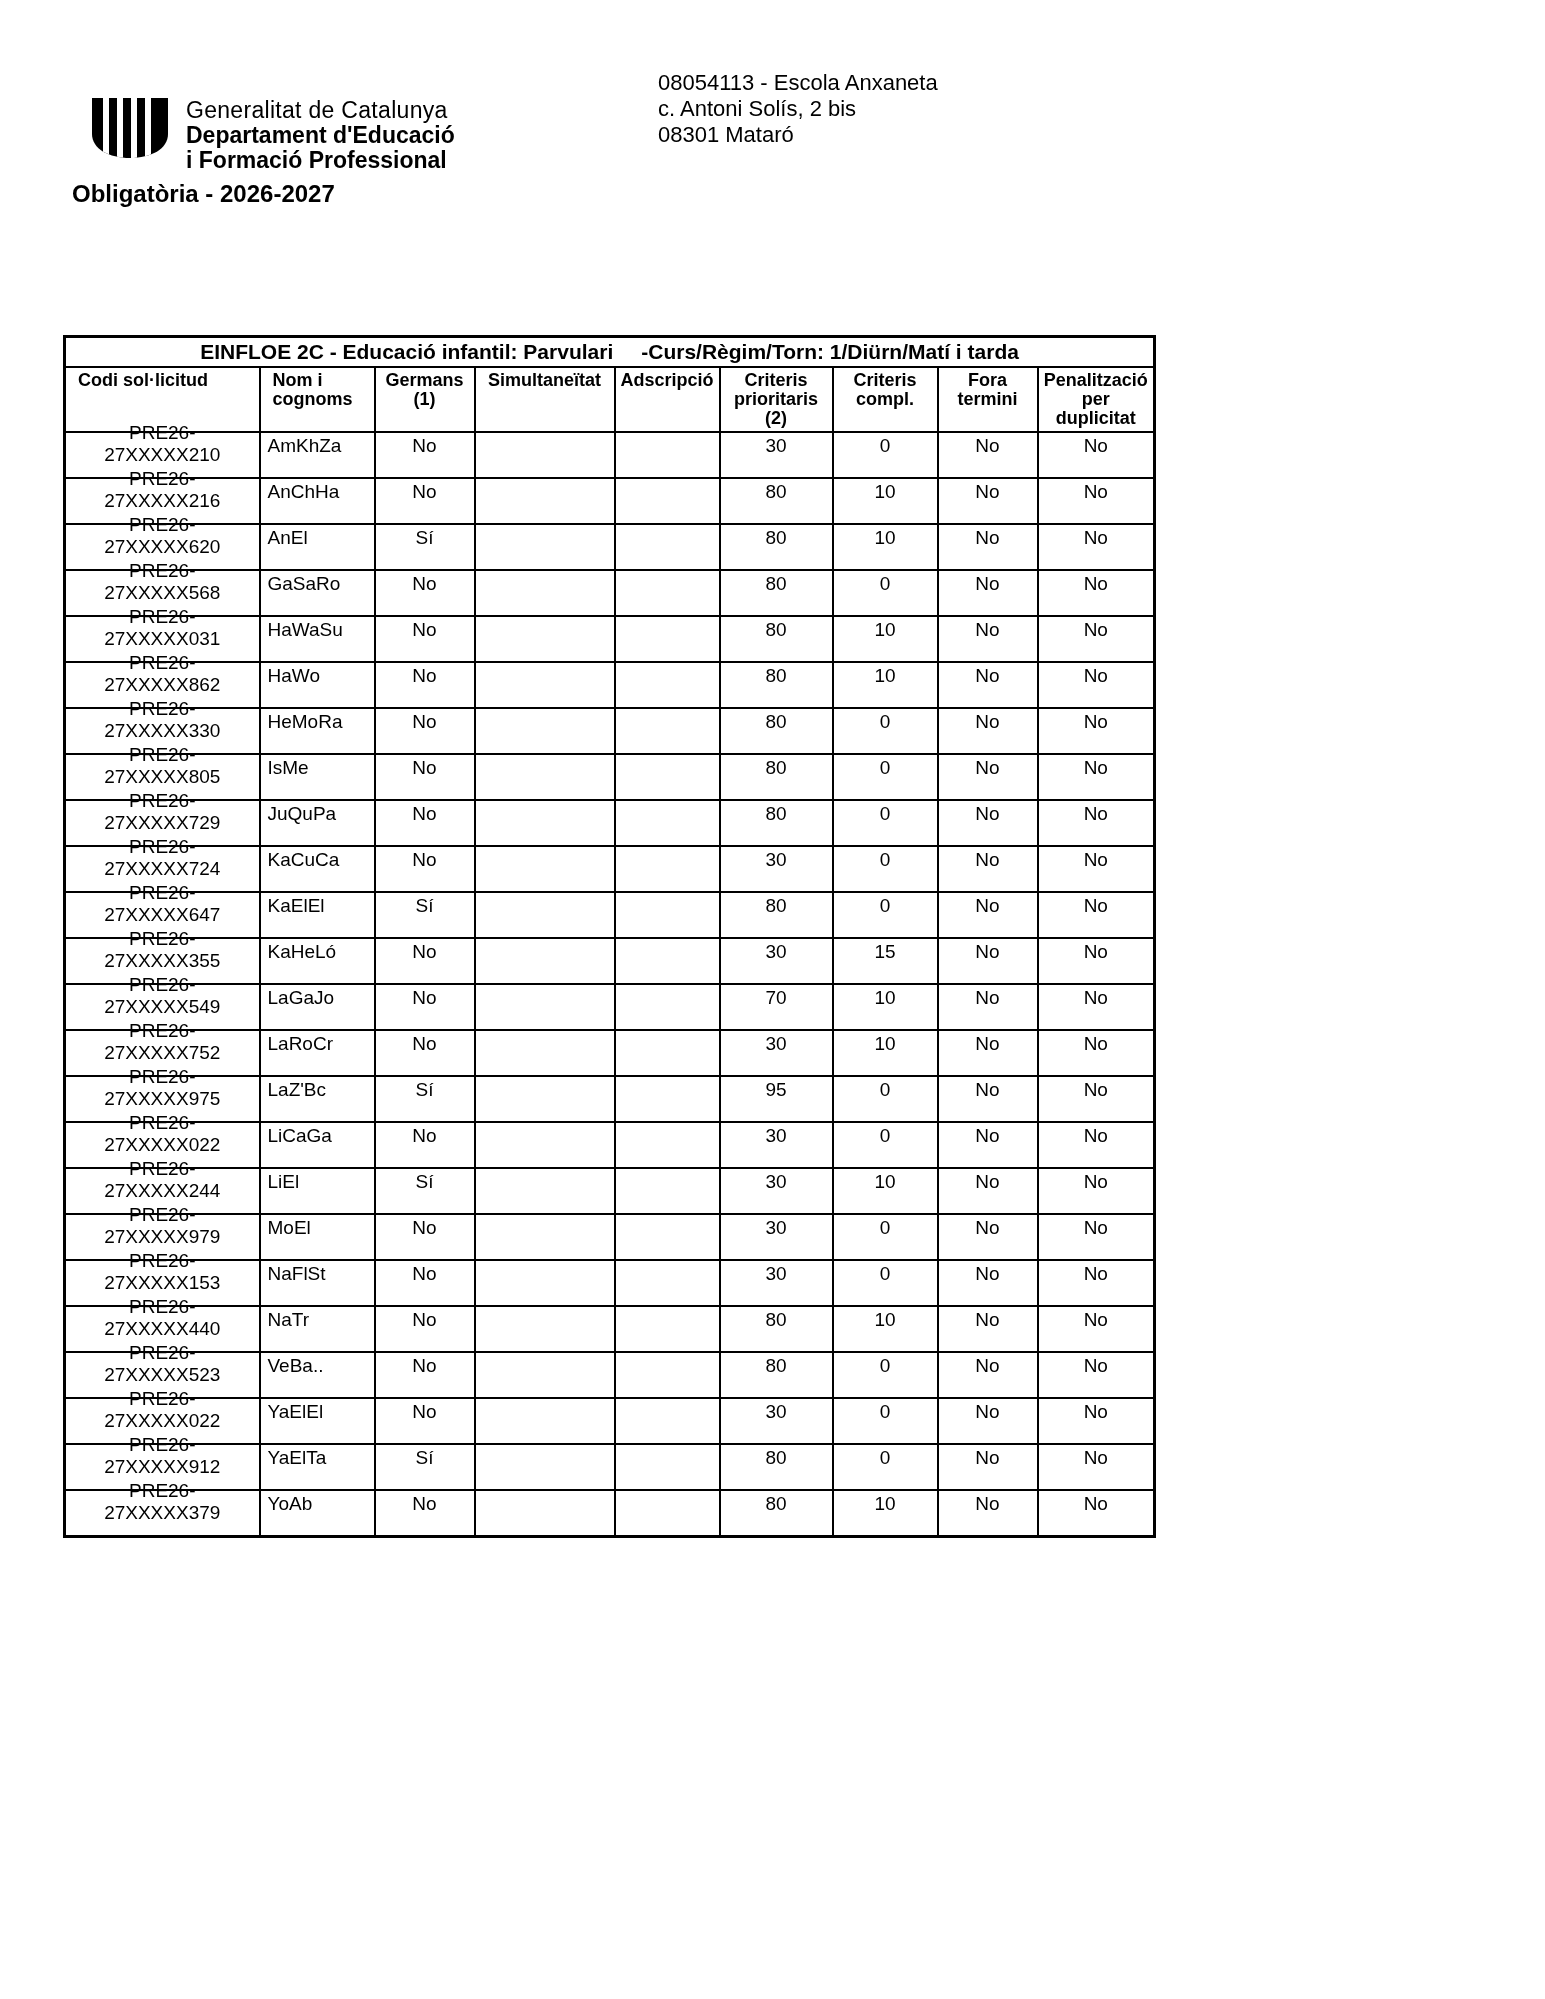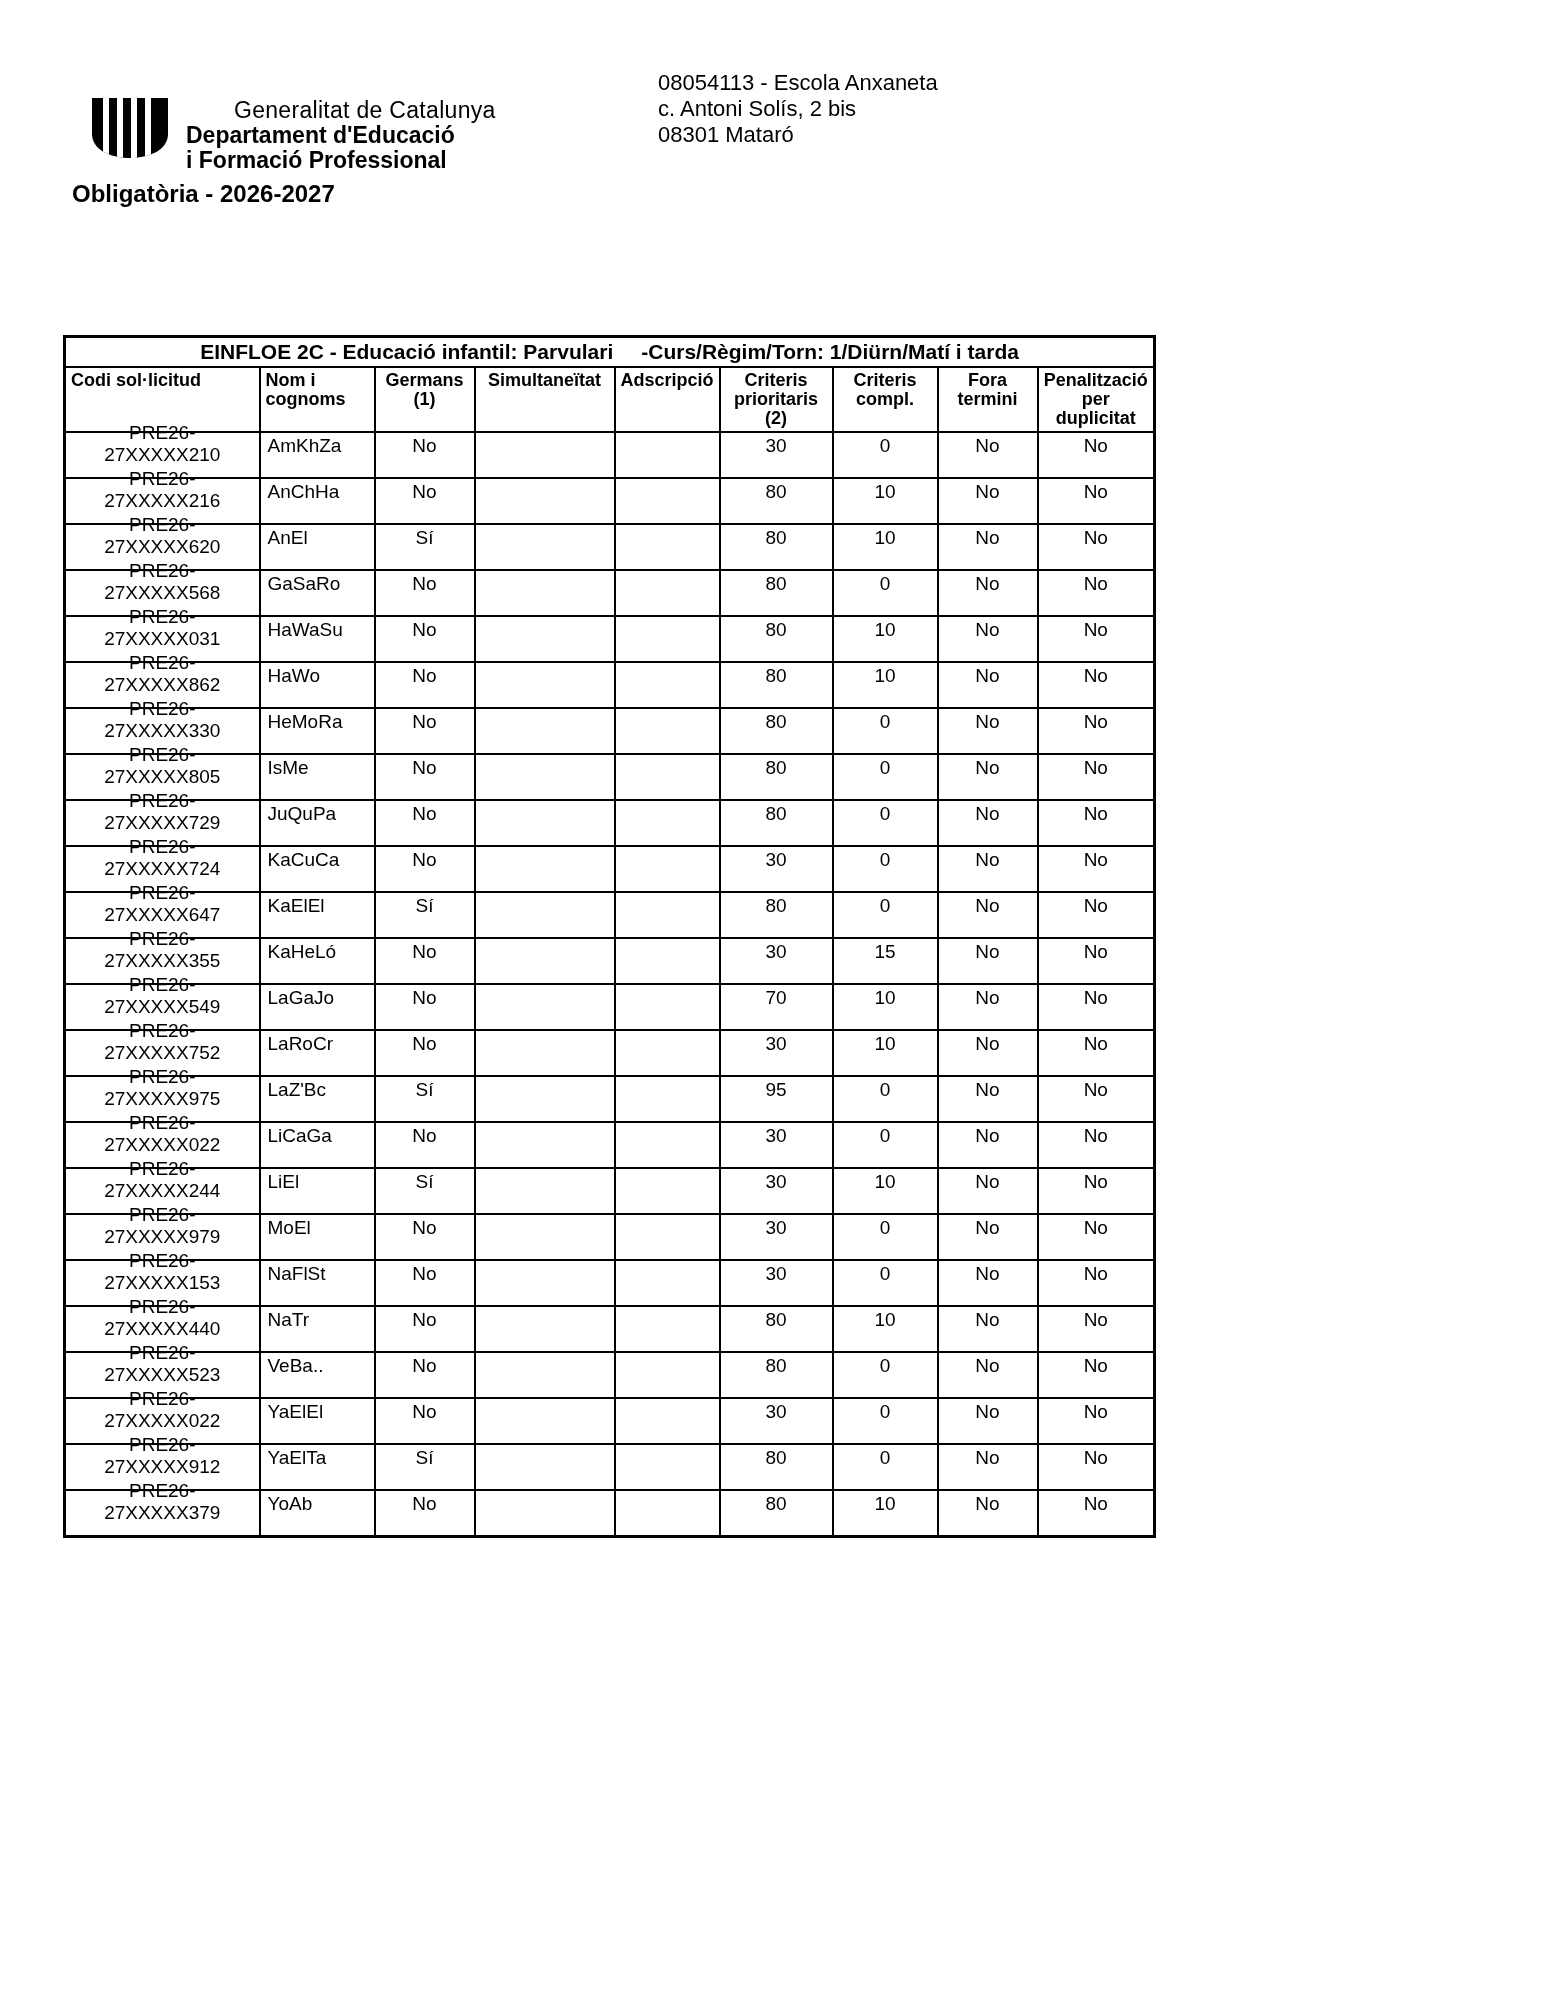--- a/index.html
+++ b/index.html
@@ -17,21 +17,21 @@
   
   .logo-block {
     position: absolute;
     left: 88px;
     top: 96px;
     display: flex;
     align-items: flex-start;
     gap: 14px;
   }
   .org-lines { padding-top: 2px; font-size: 23px; line-height: 25px; }
-  .org-line1 { font-weight: 400; letter-spacing: 0.3px; margin-left: 48px; }
+  .org-line1 { font-weight: 400; letter-spacing: 0.3px; }
   .org-line2, .org-line3 { font-weight: 700; }
 
   .school-block {
     position: absolute;
     left: 658px;
     top: 70px;
     font-size: 22px;
     line-height: 26px;
   }
 
@@ -71,21 +71,21 @@
   .cols-row th {
     font-size: 18px;
     font-weight: 700;
     vertical-align: top;
     text-align: center;
     padding: 3px 2px;
     line-height: 19px;
     height: 60px;
     white-space: pre-line;
   }
-  .cols-row th.al { text-align: left; padding-left: 5px; }
+  .cols-row th.al { text-align: left; padding-left: 12px; }
 
   .doc-table tbody tr { height: 42px; padding-left: 32px; }
   .doc-table tbody td {
     vertical-align: top;
     font-size: 19px;
     padding: 0;
   }
   .cellwrap { padding-top: 2px; text-align: center; line-height: 22px; }
   td.nom .cellwrap { text-align: left; padding-left: 7px; }
   .codi-wrap {

